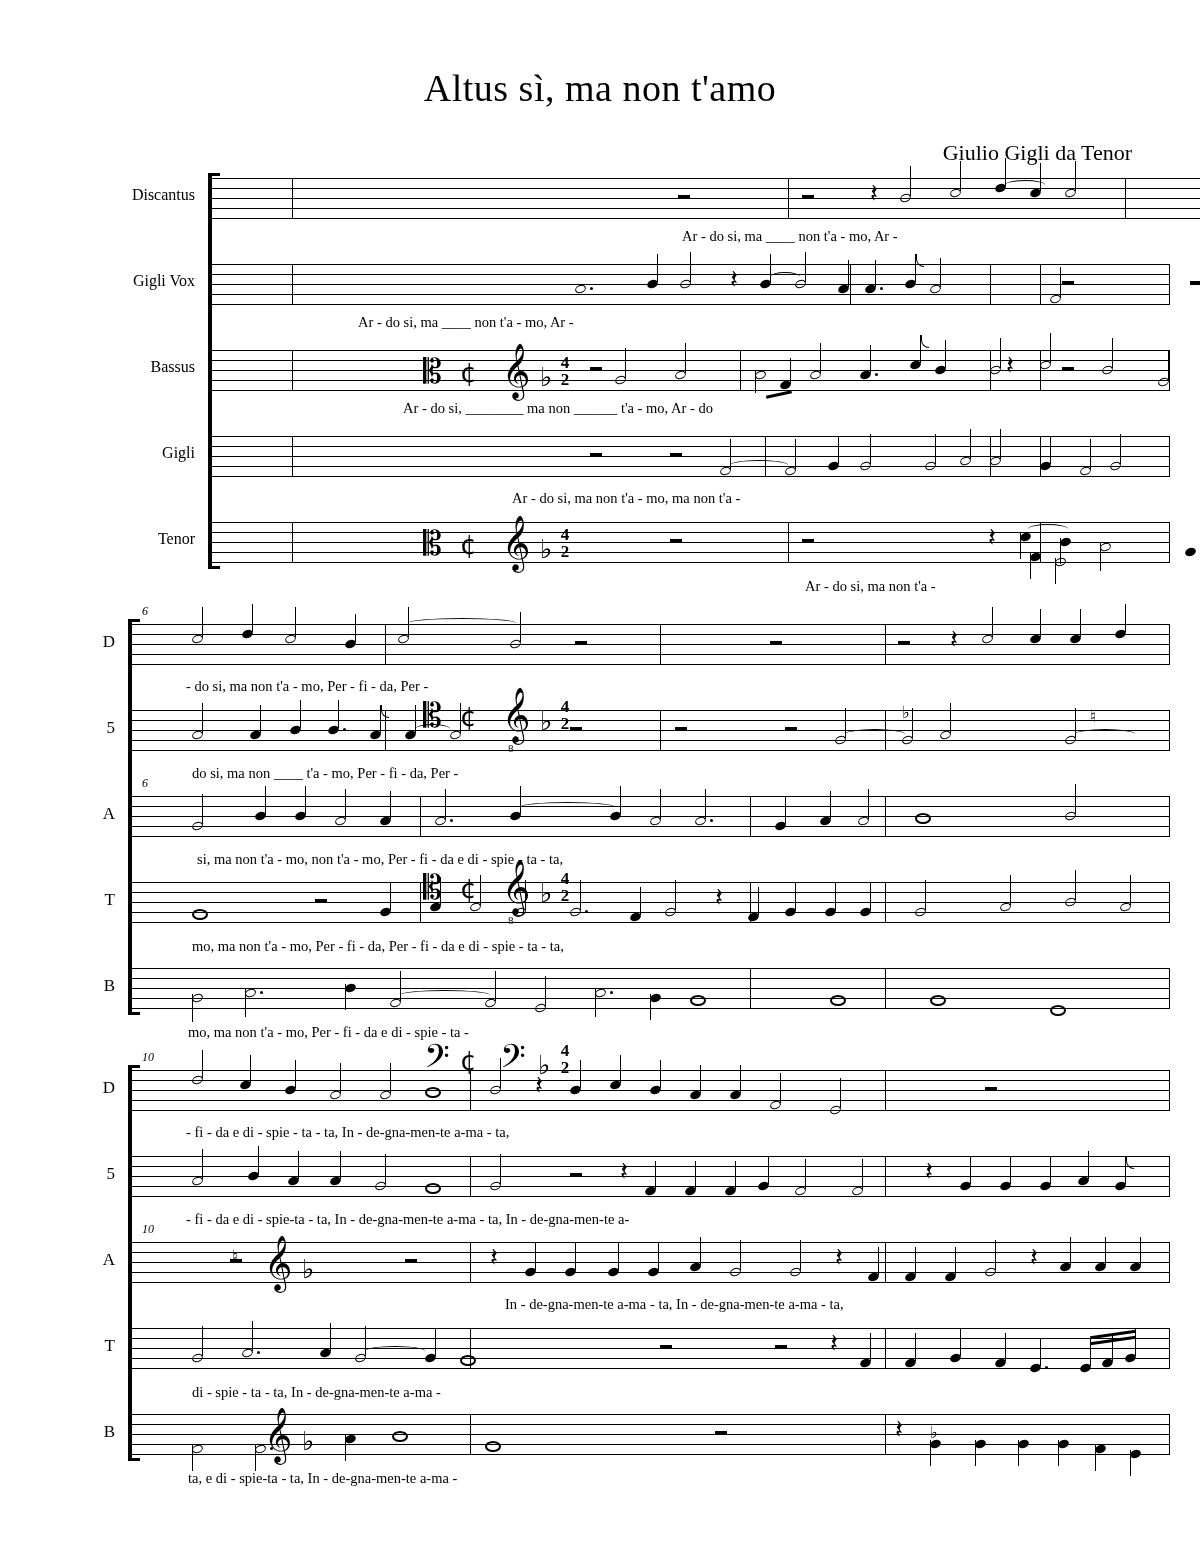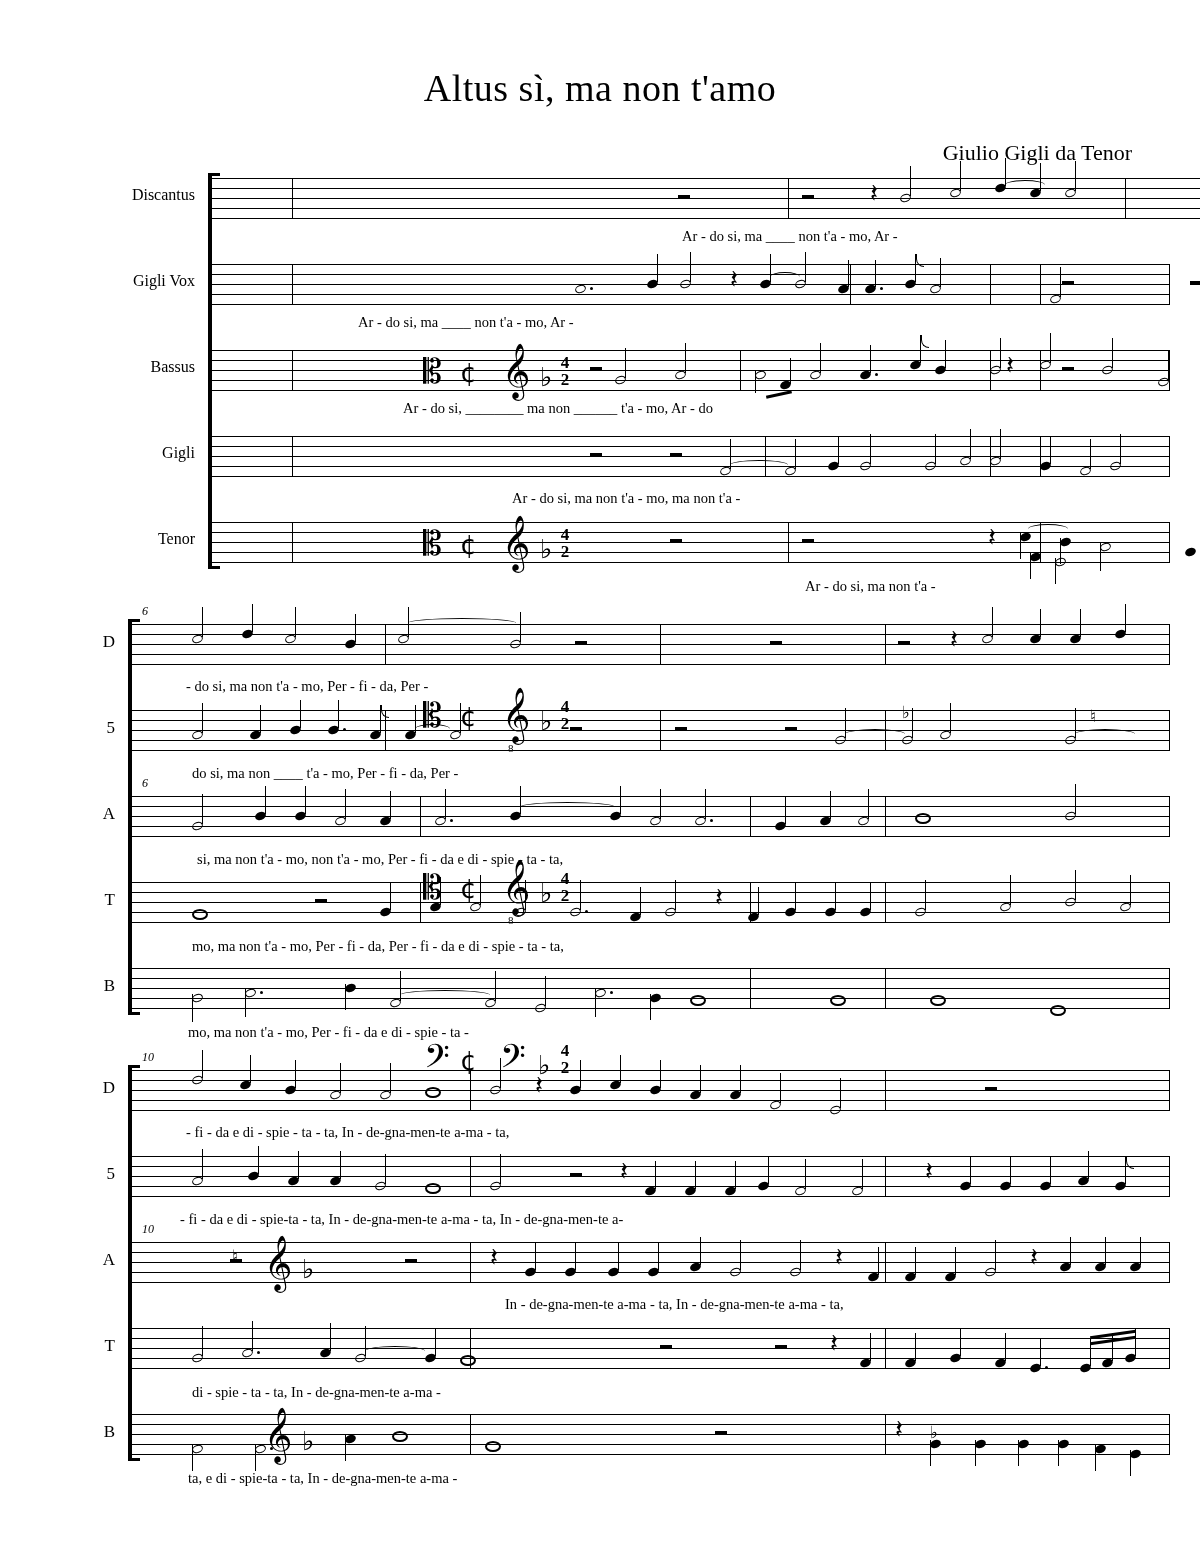--- a/index.html
+++ b/index.html
@@ -877,21 +877,21 @@
     <div class="stem" style="left:880px; top:0px; height:28px;"></div>
     <div class="nh" style="left:910px; top:26px;"></div>
     <div class="stem" style="left:920px; top:0px; height:28px;"></div>
     <div class="nh" style="left:948px; top:21px;"></div>
     <div class="stem" style="left:958px; top:-5px; height:28px;"></div>
     <div class="nh" style="left:985px; top:26px;"></div>
     <div class="stem" style="left:995px; top:0px; height:28px;"></div>
     <div class="flag" style="left:996px; top:0px;"></div>
     <div class="endbar" style="left:1039px;"></div>
   </div>
-  <div class="lyric" style="left:180px; top:1211px;">-  fi - da e di - spie-ta    -    ta,        In - de-gna-men-te a-ma   -   ta,      In - de-gna-men-te a-</div>
+  <div class="lyric" style="left:186px; top:1211px;">-  fi - da e di - spie-ta    -    ta,        In - de-gna-men-te a-ma   -   ta,      In - de-gna-men-te a-</div>
 
   <div class="measnum" style="left:142px; top:1222px;">10</div>
   <div class="partname short" style="left:85px; top:1250px; width:30px;">A</div>
   <div class="staff" style="top:1242px; left:130px; width:1040px;">
     <div class="lines">
         <i></i>
         <i></i>
         <i></i>
         <i></i>
         <i></i>

